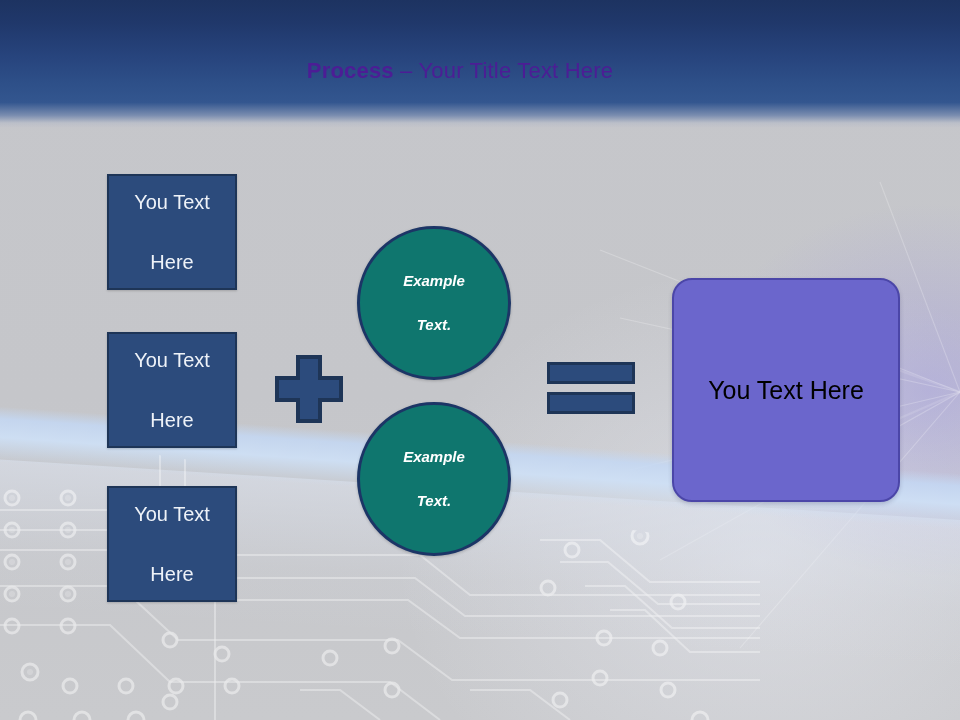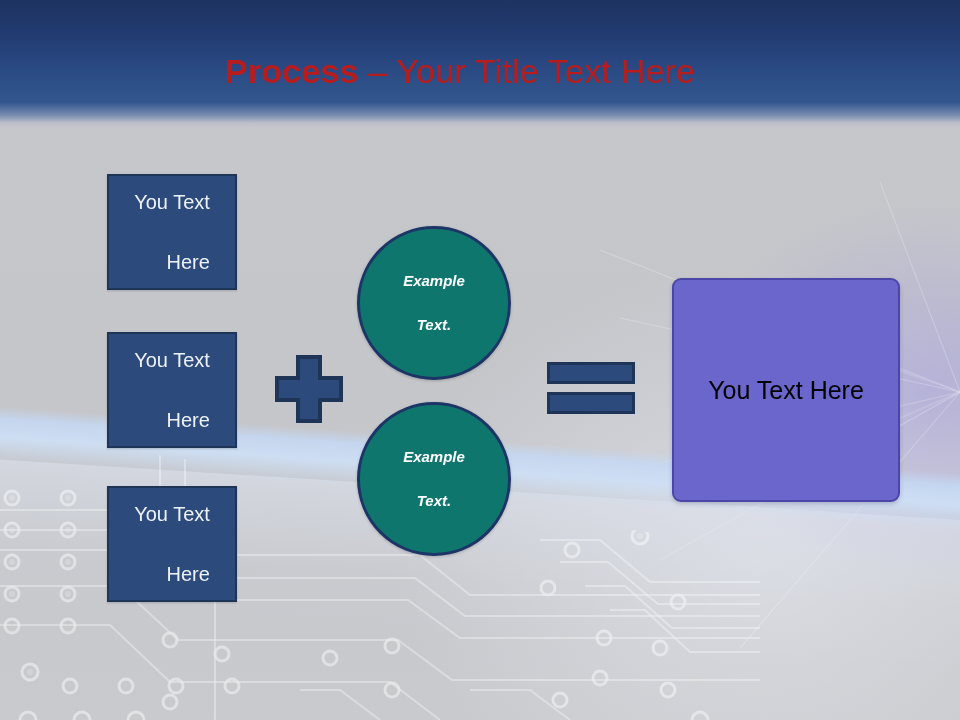--- a/index.html
+++ b/index.html
@@ -100,41 +100,41 @@
                  rgba(108,130,170,0.85) 90%,
                  rgba(178,184,199,0.55) 96%,
                  rgba(198,199,203,0.0) 100%);
   }
   .header-title {
     position: absolute;
     left: 0;
     top: 50px;
     width: 920px;
     text-align: center;
-    color: #b91c1c;
-    font-size: 34px;
+    color: #4c1d95;
+    font-size: 22px;
     line-height: 42px;
     letter-spacing: 0.2px;
     white-space: nowrap;
   }
   .header-title .bold { font-weight: bold; }
   .header-title .light { font-weight: normal; }
 
   
   .inbox {
     position: absolute;
     width: 130px;
     height: 116px;
     background: #2c4b7c;
     border: 2px solid #1e3557;
     box-sizing: border-box;
     color: #eef2f8;
     font-size: 20px;
     line-height: 30px;
-    text-align: right;
+    text-align: center;
     display: flex;
     align-items: center;
     justify-content: center;
     box-shadow: 0 1px 2px rgba(0,0,0,0.18);
   }
   .inbox span { display: block; padding: 0 6px; }
   #box1 { left: 107px; top: 174px; }
   #box2 { left: 107px; top: 332px; }
   #box3 { left: 107px; top: 486px; }
 
@@ -193,21 +193,21 @@
 
   
   .result {
     position: absolute;
     left: 672px;
     top: 278px;
     width: 228px;
     height: 224px;
     background: #6b66cc;
     border: 2px solid #4b46a8;
-    border-radius: 9px;
+    border-radius: 20px;
     box-sizing: border-box;
     color: #000000;
     font-size: 25px;
     display: flex;
     align-items: center;
     justify-content: center;
     text-align: center;
     box-shadow: 0 2px 4px rgba(40,40,80,0.22);
   }
 </style>

